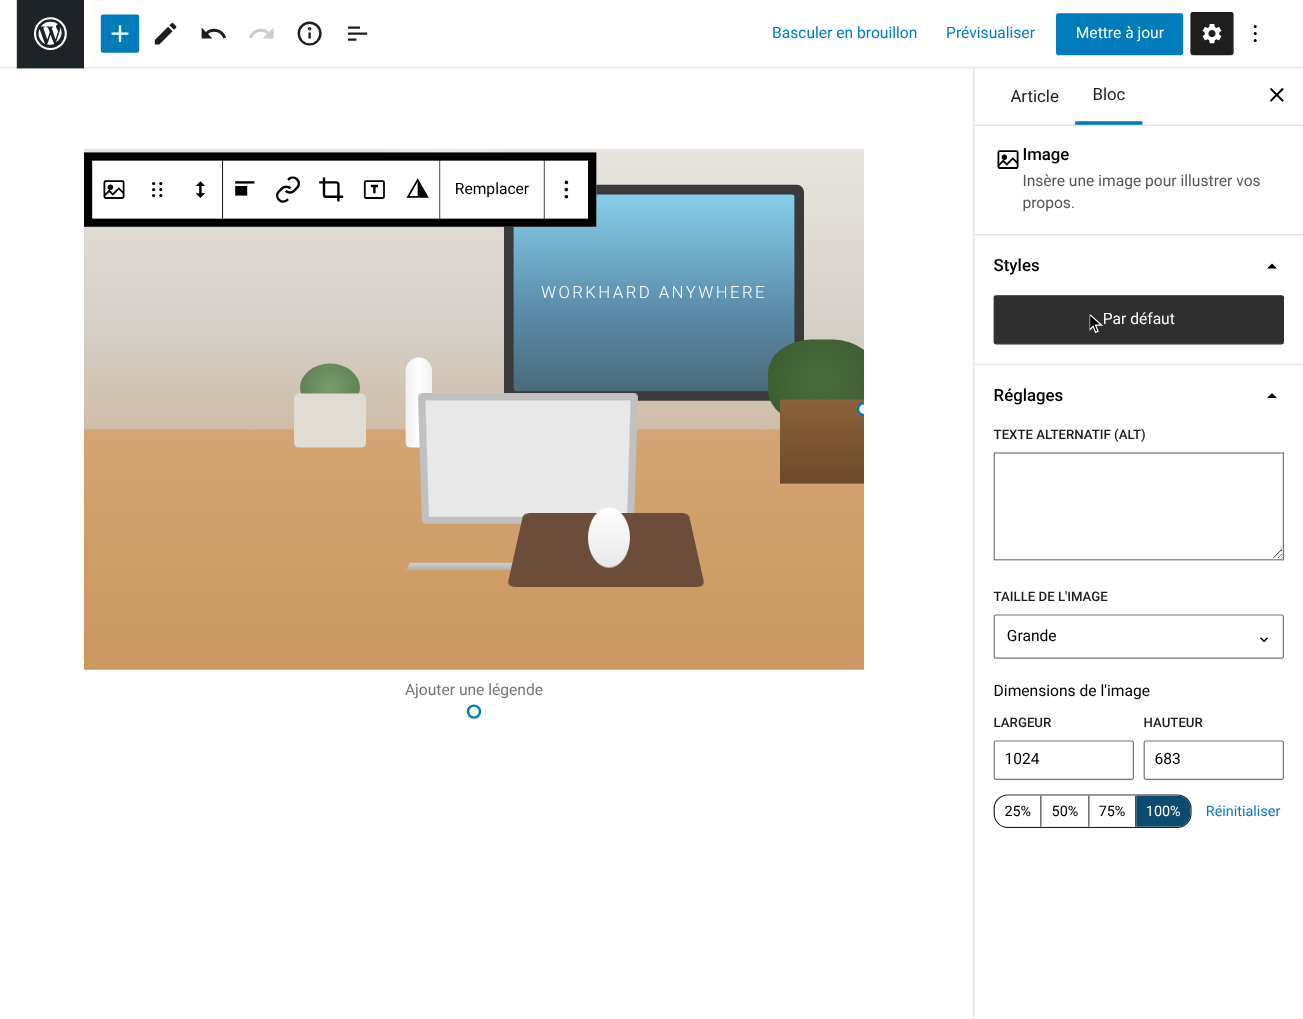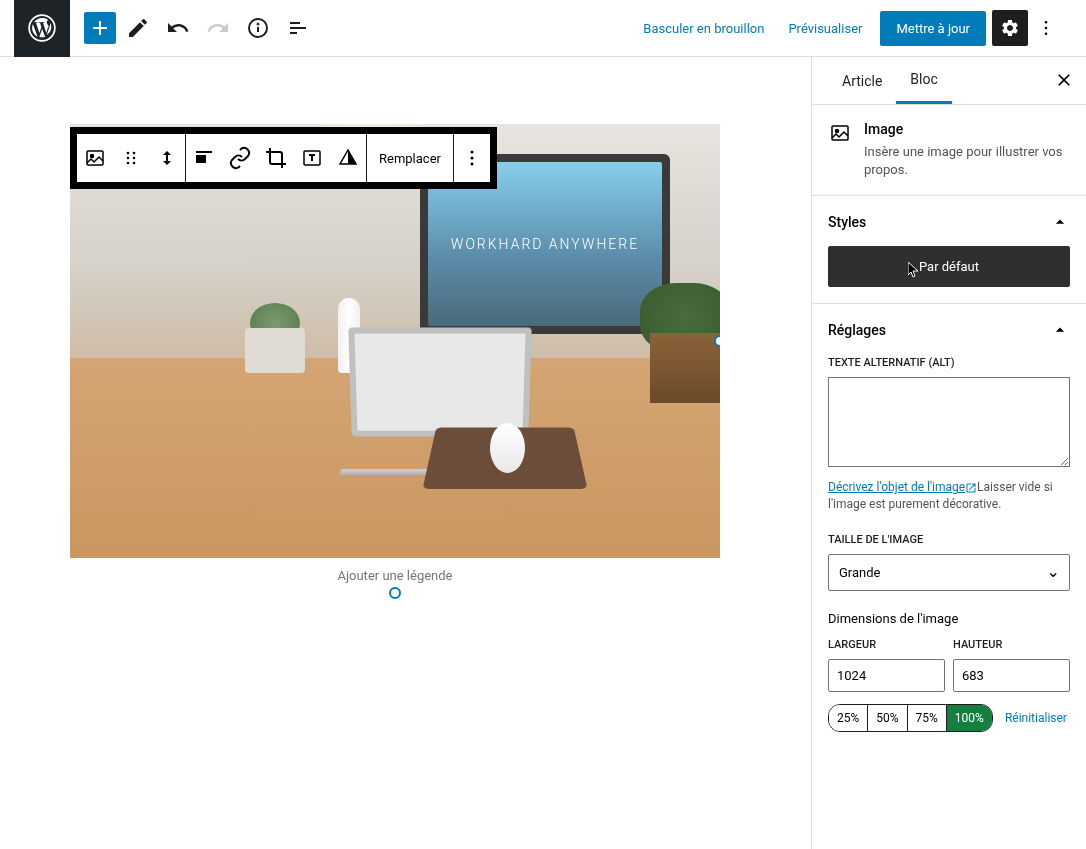--- a/index.html
+++ b/index.html
@@ -29,21 +29,21 @@
 .handle{position:absolute;width:12px;height:12px;border:2px solid #007cba;background:#fff;border-radius:50%}
 .handle.right{right:-6px;top:50%;transform:translateY(-50%)}
 .handle.bottom{left:50%;bottom:-6px;transform:translateX(-50%)}
 .caption{text-align:center;color:#757575;font-size:13px;padding:10px}
 .sidebar{width:275px;border-left:1px solid #e0e0e0;overflow-y:auto;height:792px}
 .tabs{display:flex;border-bottom:1px solid #e0e0e0;padding:0 16px;position:relative}
 .tab{padding:14px 14px;font-size:14px;border:none;background:none;cursor:pointer;color:#1e1e1e}
 .tab.active{border-bottom:3px solid #007cba;font-weight:400}
 .close-panel{position:absolute;right:10px;top:12px;border:none;background:none;cursor:pointer;width:24px;height:24px}
 .panel-section{padding:16px;border-bottom:1px solid #e0e0e0}
-.block-desc{display:flex;gap:12px}
+.block-desc{display:flex;}
 .block-desc svg{width:24px;height:24px;flex-shrink:0}
 .block-desc h3{font-size:14px;font-weight:500;margin-bottom:6px}
 .block-desc p{font-size:13px;color:#555;line-height:1.4}
 .section-header{display:flex;justify-content:space-between;align-items:center;cursor:pointer}
 .section-header h3{font-size:14px;font-weight:500}
 .style-buttons{display:flex;gap:8px;margin-top:14px}
 .style-btn{flex:1;padding:12px 8px;border:1px solid #ccc;background:#fff;font-size:13px;border-radius:2px;cursor:pointer;position:relative}
 .style-btn.active{background:#2f2f2f;color:#fff;border-color:#2f2f2f}
 .field-label{font-size:11px;text-transform:uppercase;font-weight:500;color:#1e1e1e;margin-bottom:8px;display:block}
 .textarea{width:100%;height:90px;border:1px solid #757575;padding:8px;font-size:13px;resize:vertical}
@@ -52,21 +52,21 @@
 .select-wrap{position:relative}
 .select{width:100%;padding:10px 30px 10px 10px;border:1px solid #757575;font-size:13px;background:#fff;appearance:none;border-radius:2px}
 .select-wrap::after{content:"⌄";position:absolute;right:10px;top:8px;pointer-events:none;font-size:16px}
 .dim-row{display:flex;gap:8px}
 .dim-col{flex:1}
 .num-input{width:100%;padding:8px;border:1px solid #757575;font-size:13px;border-radius:2px}
 .pct-row{display:flex;align-items:center;gap:12px;margin-top:12px}
 .pct-group{display:flex;border:1px solid #1e1e1e;border-radius:12px;overflow:hidden}
 .pct-btn{padding:6px 8px;border:none;border-right:1px solid #1e1e1e;background:#fff;font-size:12px;cursor:pointer}
 .pct-btn:last-child{border-right:none}
-.pct-btn.active{background:#15803d;color:#fff}
+.pct-btn.active{background:#0c4a6e;color:#fff}
 .reset-btn{border:none;background:none;font-size:12px;color:#007cba;cursor:pointer}
 .cursor{position:absolute;top:262px;left:908px;z-index:100;pointer-events:none}
 .ext-link{width:12px;height:12px;display:inline-block;vertical-align:middle}
 
 .monitor{position:absolute;top:30px;right:50px;width:250px;height:180px;background:#3a3a3a;border-radius:6px;padding:8px}
 .monitor-screen{width:100%;height:100%;background:linear-gradient(180deg,#87ceeb 0%,#5a8ba8 60%,#4a6a7a 100%);border-radius:2px;display:flex;align-items:center;justify-content:center;color:#fff;font-size:14px;text-align:center;font-weight:300;letter-spacing:2px}
 .laptop{position:absolute;bottom:100px;left:280px;width:220px;height:130px}
 .laptop-screen{width:180px;height:110px;background:#e8e8e8;border:6px solid #c0c0c0;border-radius:4px;transform:perspective(400px) rotateX(-8deg)}
 .laptop-base{position:absolute;bottom:-20px;left:-10px;width:220px;height:12px;background:linear-gradient(180deg,#d0d0d0,#b0b0b0);border-radius:2px;transform:perspective(400px) rotateX(60deg)}
 .desk{position:absolute;bottom:0;left:0;right:0;height:200px;background:linear-gradient(180deg,#d4a574 0%,#c9975f 100%)}
@@ -282,23 +282,20 @@
     <div class="panel-section" style="border-bottom:none">
       <div class="section-header">
         <h3>Réglages</h3>
         <svg width="20" height="20" viewBox="0 0 24 24" fill="currentColor">
             <path d="M7 14l5-5 5 5z"></path>
           </svg>
       </div>
       <div style="margin-top:16px">
         <label class="field-label">TEXTE ALTERNATIF (ALT)</label>
         <textarea class="textarea" style=""></textarea>
-        <p class="help-text"><a href="#"><span>Décrivez l'objet de l'image</span><svg class="ext-link" viewBox="0 0 24 24" fill="currentColor">
-                <path d="M14 3v2h3.59l-9.83 9.83 1.41 1.41L19 6.41V10h2V3h-7zM19 19H5V5h7V3H5c-1.11 0-2 .9-2 2v14c0 1.1.89 2 2 2h14c1.1 0 2-.9 2-2v-7h-2v7z"></path>
-              </svg></a><span>Laisser vide si l'image est purement décorative.</span></p>
       </div>
       <div style="margin-top:20px">
         <label class="field-label">TAILLE DE L'IMAGE</label>
         <div class="select-wrap">
           <select class="select"><option>Grande</option></select>
         </div>
       </div>
       <div style="margin-top:20px">
         <p style="font-size:13px;margin-bottom:12px">Dimensions de l'image</p>
         <div class="dim-row">

